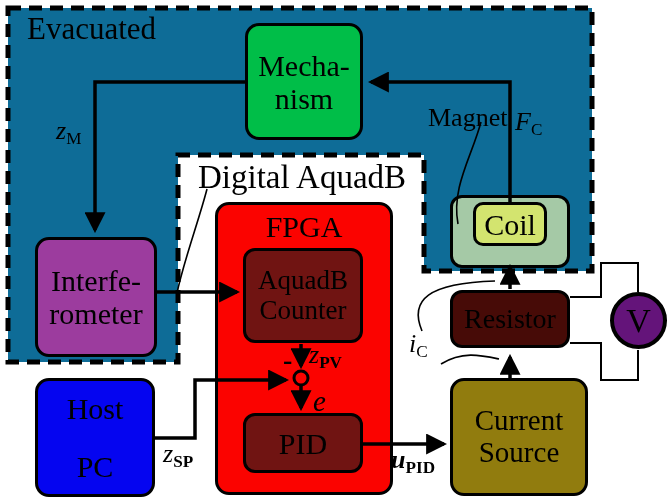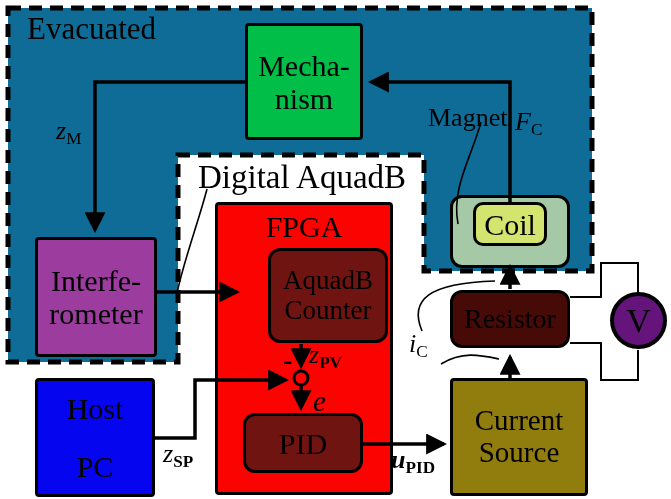--- a/index.html
+++ b/index.html
@@ -1,28 +1,28 @@
 <!DOCTYPE html>
 <html style="--c-teal: #0E6C97; --c-green: #00BE48; --c-purple: #9C3C9E; --c-blue: #0505F0; --c-red: #FB0300; --c-darkred: #701412; --c-resistor: #470B07; --c-olive: #917C0E; --c-magnet: #A5C9A6; --c-coil: #D3E46F; --c-vmeter: #64147A; --c-line: #000000;"><head>
 <meta charset="utf-8">
 <style>
   html,body{margin:0;padding:0;background:#fff;}
   .stage{position:relative;width:671px;height:499px;background:#fff;overflow:hidden;
          font-family:"Liberation Serif",serif;color:#000;}
   .layer{position:absolute;left:0;top:0;width:671px;height:499px;pointer-events:none;}
-  .box{position:absolute;box-sizing:border-box;border:3px solid var(--c-line);border-radius:4px;
+  .box{position:absolute;box-sizing:border-box;border:3px solid var(--c-line);border-radius:14px;
        display:flex;flex-direction:column;align-items:center;justify-content:center;
        text-align:center;line-height:1.1;}
   .box span{display:block;}
   .mech{left:245px;top:23px;width:118px;height:117px;background:var(--c-green);font-size:30px;}
   .interf{left:35px;top:237px;width:122px;height:120px;background:var(--c-purple);font-size:30px;}
   .hostpc{left:35px;top:378px;width:120px;height:119px;background:var(--c-blue);font-size:30px;gap:25px;}
   .fpga{left:215px;top:202px;width:178px;height:293px;background:var(--c-red);
         justify-content:flex-start;padding-top:5px;font-size:30px;}
-  .counter{left:243px;top:248px;width:120px;height:95px;background:var(--c-darkred);font-size:27px;border-radius:12px;margin-left:25px;}
+  .counter{left:243px;top:248px;width:120px;height:95px;background:var(--c-darkred);font-size:27px;border-radius:12px;}
   .pid{left:243px;top:413px;width:120px;height:60px;background:var(--c-darkred);font-size:30px;border-radius:12px;}
   .magnet{left:450px;top:195px;width:120px;height:73px;background:var(--c-magnet);border-radius:12px;}
   .coil{left:473px;top:202px;width:74px;height:44px;background:var(--c-coil);font-size:30px;border-radius:10px;}
   .resistor{left:450px;top:290px;width:120px;height:58px;background:var(--c-resistor);font-size:28px;border-radius:12px;}
   .csource{left:450px;top:378px;width:138px;height:118px;background:var(--c-olive);font-size:29px;}
   .vmeter{left:610px;top:292px;width:57px;height:57px;background:var(--c-vmeter);
           border:4px solid var(--c-line);border-radius:50%;font-size:34px;}
   .plain{position:absolute;line-height:1;white-space:nowrap;}
   .evac-lbl{left:27px;top:13px;font-size:31px;}
   .daq-lbl{left:198px;top:161px;font-size:33px;}

